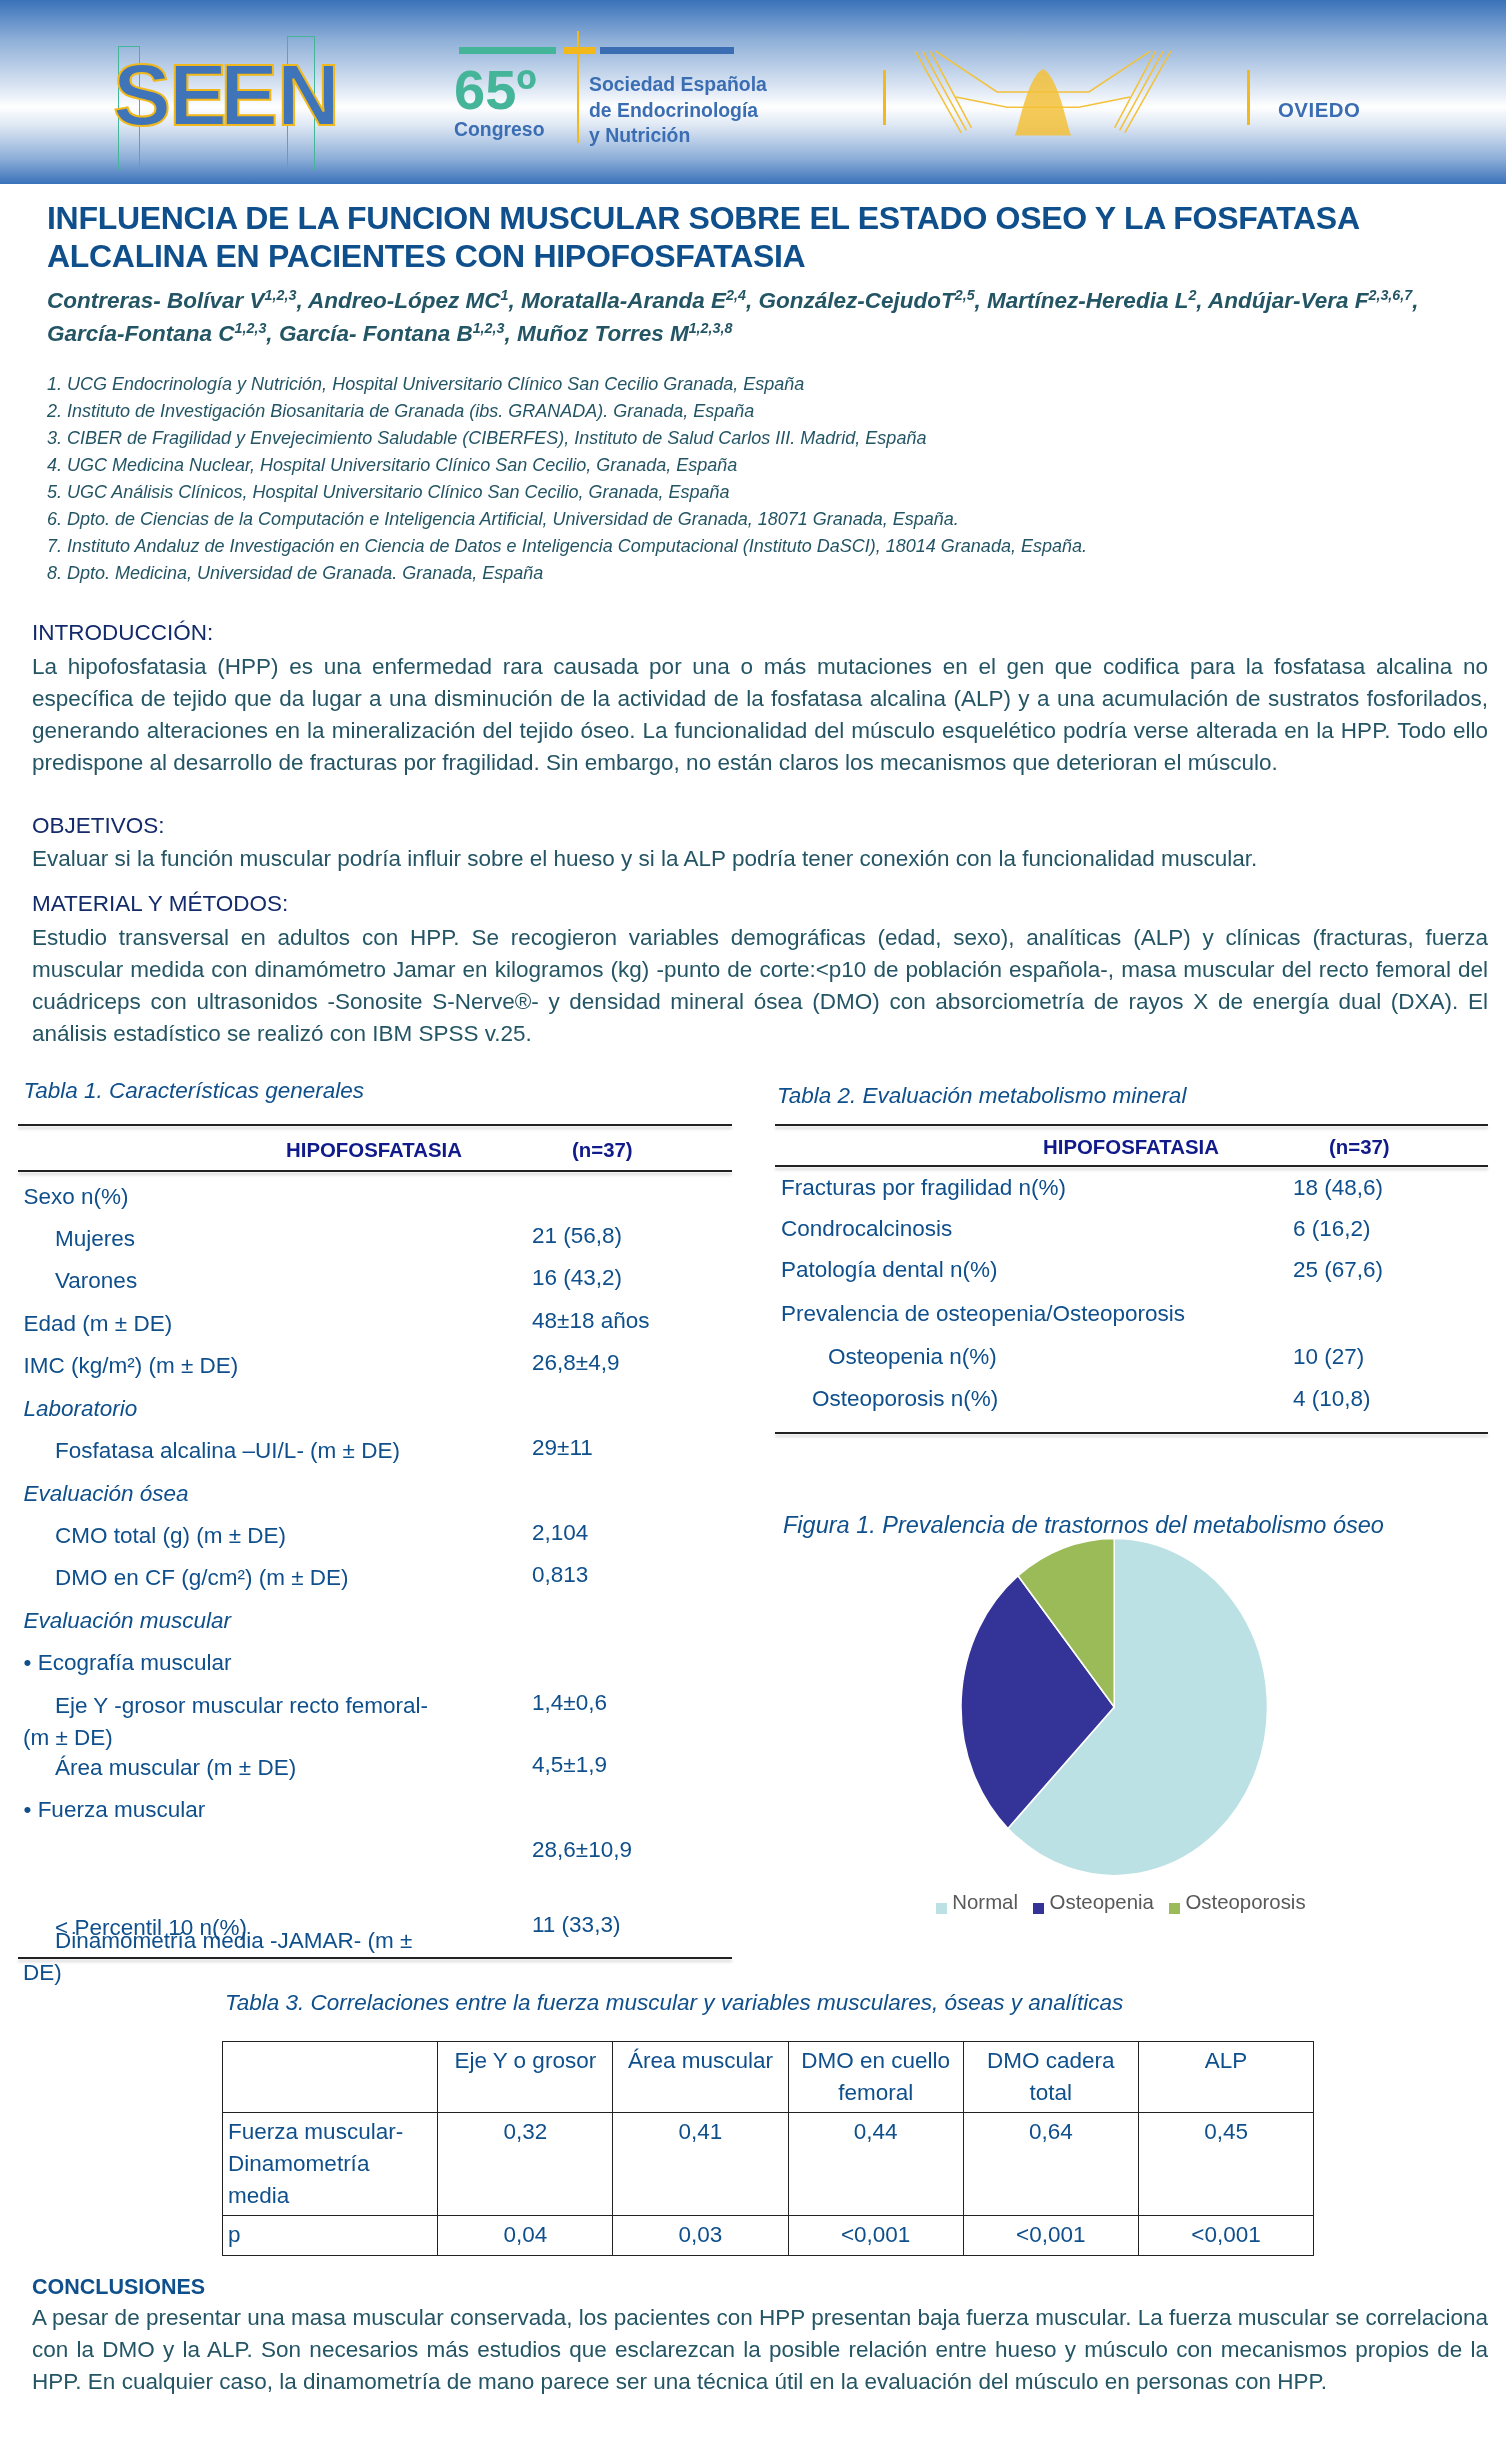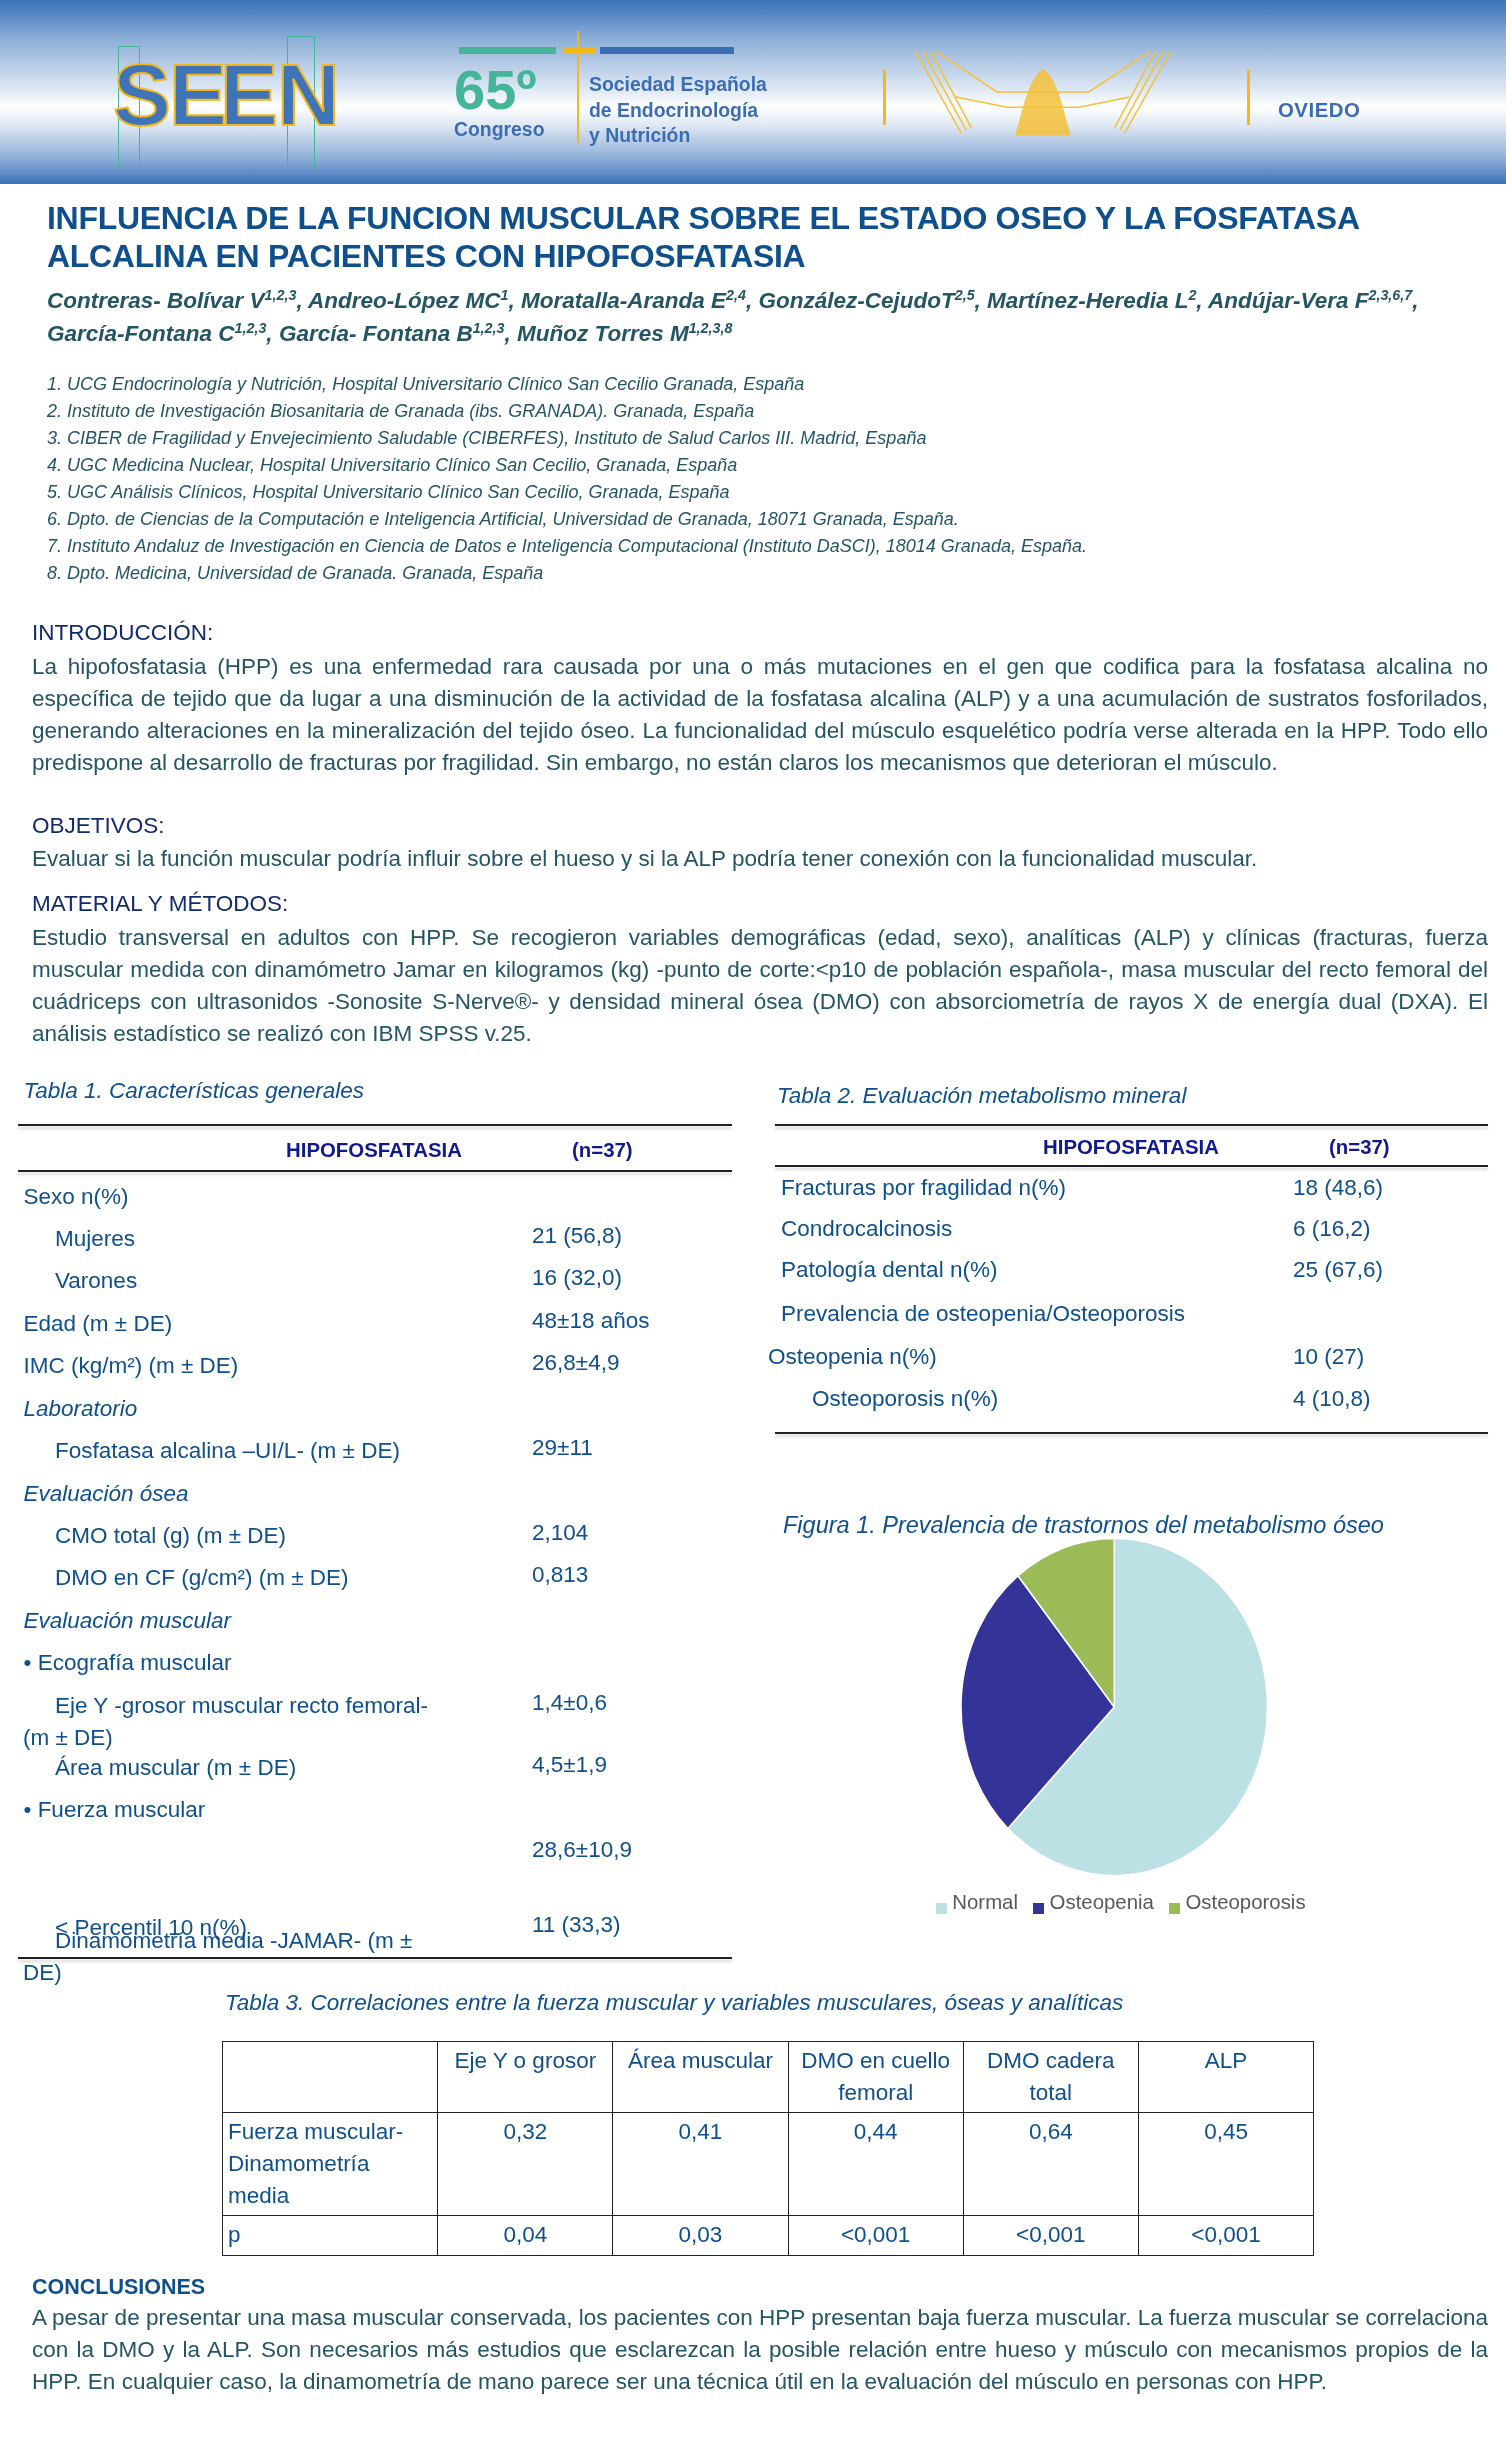--- a/index.html
+++ b/index.html
@@ -166,21 +166,21 @@
     <div class="t-label-wrap" style="left: 23.5px; top: 1181px; width: 440px;">
       <div>Sexo n(%)</div>
     </div>
     <div class="t-label-wrap" style="left: 55px; top: 1223px; width: 440px;">
       <div>Mujeres</div>
     </div>
     <div class="t-val" style="left: 532px; width: 153px; top: 1223px;">21 (56,8)</div>
     <div class="t-label-wrap" style="left: 55px; top: 1265px; width: 440px;">
       <div>Varones</div>
     </div>
-    <div class="t-val" style="left: 532px; width: 153px; top: 1265px;">16 (32,0)</div>
+    <div class="t-val" style="left: 532px; width: 153px; top: 1265px;">16 (43,2)</div>
     <div class="t-label-wrap" style="left: 23.5px; top: 1308px; width: 440px;">
       <div>Edad (m ± DE)</div>
     </div>
     <div class="t-val" style="left: 532px; width: 153px; top: 1308px;">48±18 años</div>
     <div class="t-label-wrap" style="left: 23.5px; top: 1350px; width: 440px;">
       <div>IMC (kg/m²) (m ± DE)</div>
     </div>
     <div class="t-val" style="left: 532px; width: 153px; top: 1350px;">26,8±4,9</div>
     <div class="t-label-wrap italic" style="font-style: italic; left: 23.5px; top: 1393px; width: 440px;">
       <div>Laboratorio</div>
@@ -236,21 +236,21 @@
 <div class="t-head" style="left:1329px;top:1136px;">(n=37)</div>
 <div class="t-rule" style="left:775px;top:1165px;width:713px;"></div>
 <div id="table2-rows">
     <div class="t-row" style="left: 781px; top: 1175px;">Fracturas por fragilidad n(%)</div>
     <div class="t-val" style="left: 1293px; width: 164px; top: 1175px;">18 (48,6)</div>
     <div class="t-row" style="left: 781px; top: 1216px;">Condrocalcinosis</div>
     <div class="t-val" style="left: 1293px; width: 164px; top: 1216px;">6 (16,2)</div>
     <div class="t-row" style="left: 781px; top: 1257px;">Patología dental n(%)</div>
     <div class="t-val" style="left: 1293px; width: 164px; top: 1257px;">25 (67,6)</div>
     <div class="t-row" style="left: 781px; top: 1301px;">Prevalencia de osteopenia/Osteoporosis</div>
-    <div class="t-row" style="left: 768px; top: 1344px;">Osteopenia n(%)</div>
+    <div class="t-row" style="left: 828px; top: 1344px;">Osteopenia n(%)</div>
     <div class="t-val" style="left: 1293px; width: 164px; top: 1344px;">10 (27)</div>
     <div class="t-row" style="left: 812px; top: 1386px;">Osteoporosis n(%)</div>
     <div class="t-val" style="left: 1293px; width: 164px; top: 1386px;">4 (10,8)</div>
   </div>
 <div class="t-rule" style="left:775px;top:1432px;width:713px;"></div>
 
 <div class="fig-caption">Figura 1. Prevalencia de trastornos del metabolismo óseo</div>
 <svg class="pie-svg" id="pie" viewBox="0 0 740 680">
     <path d="M300 340 L300 10 A300 330 0 1 1 91.90400825615859 577.7019782130094 Z" fill="#bce1e4" stroke="#ffffff" stroke-width="3"></path>
     <path d="M300 340 L91.90400825615859 577.7019782130094 A300 330 0 0 1 111.6925916127897 83.1074404828824 Z" fill="#343397" stroke="#ffffff" stroke-width="3"></path>

